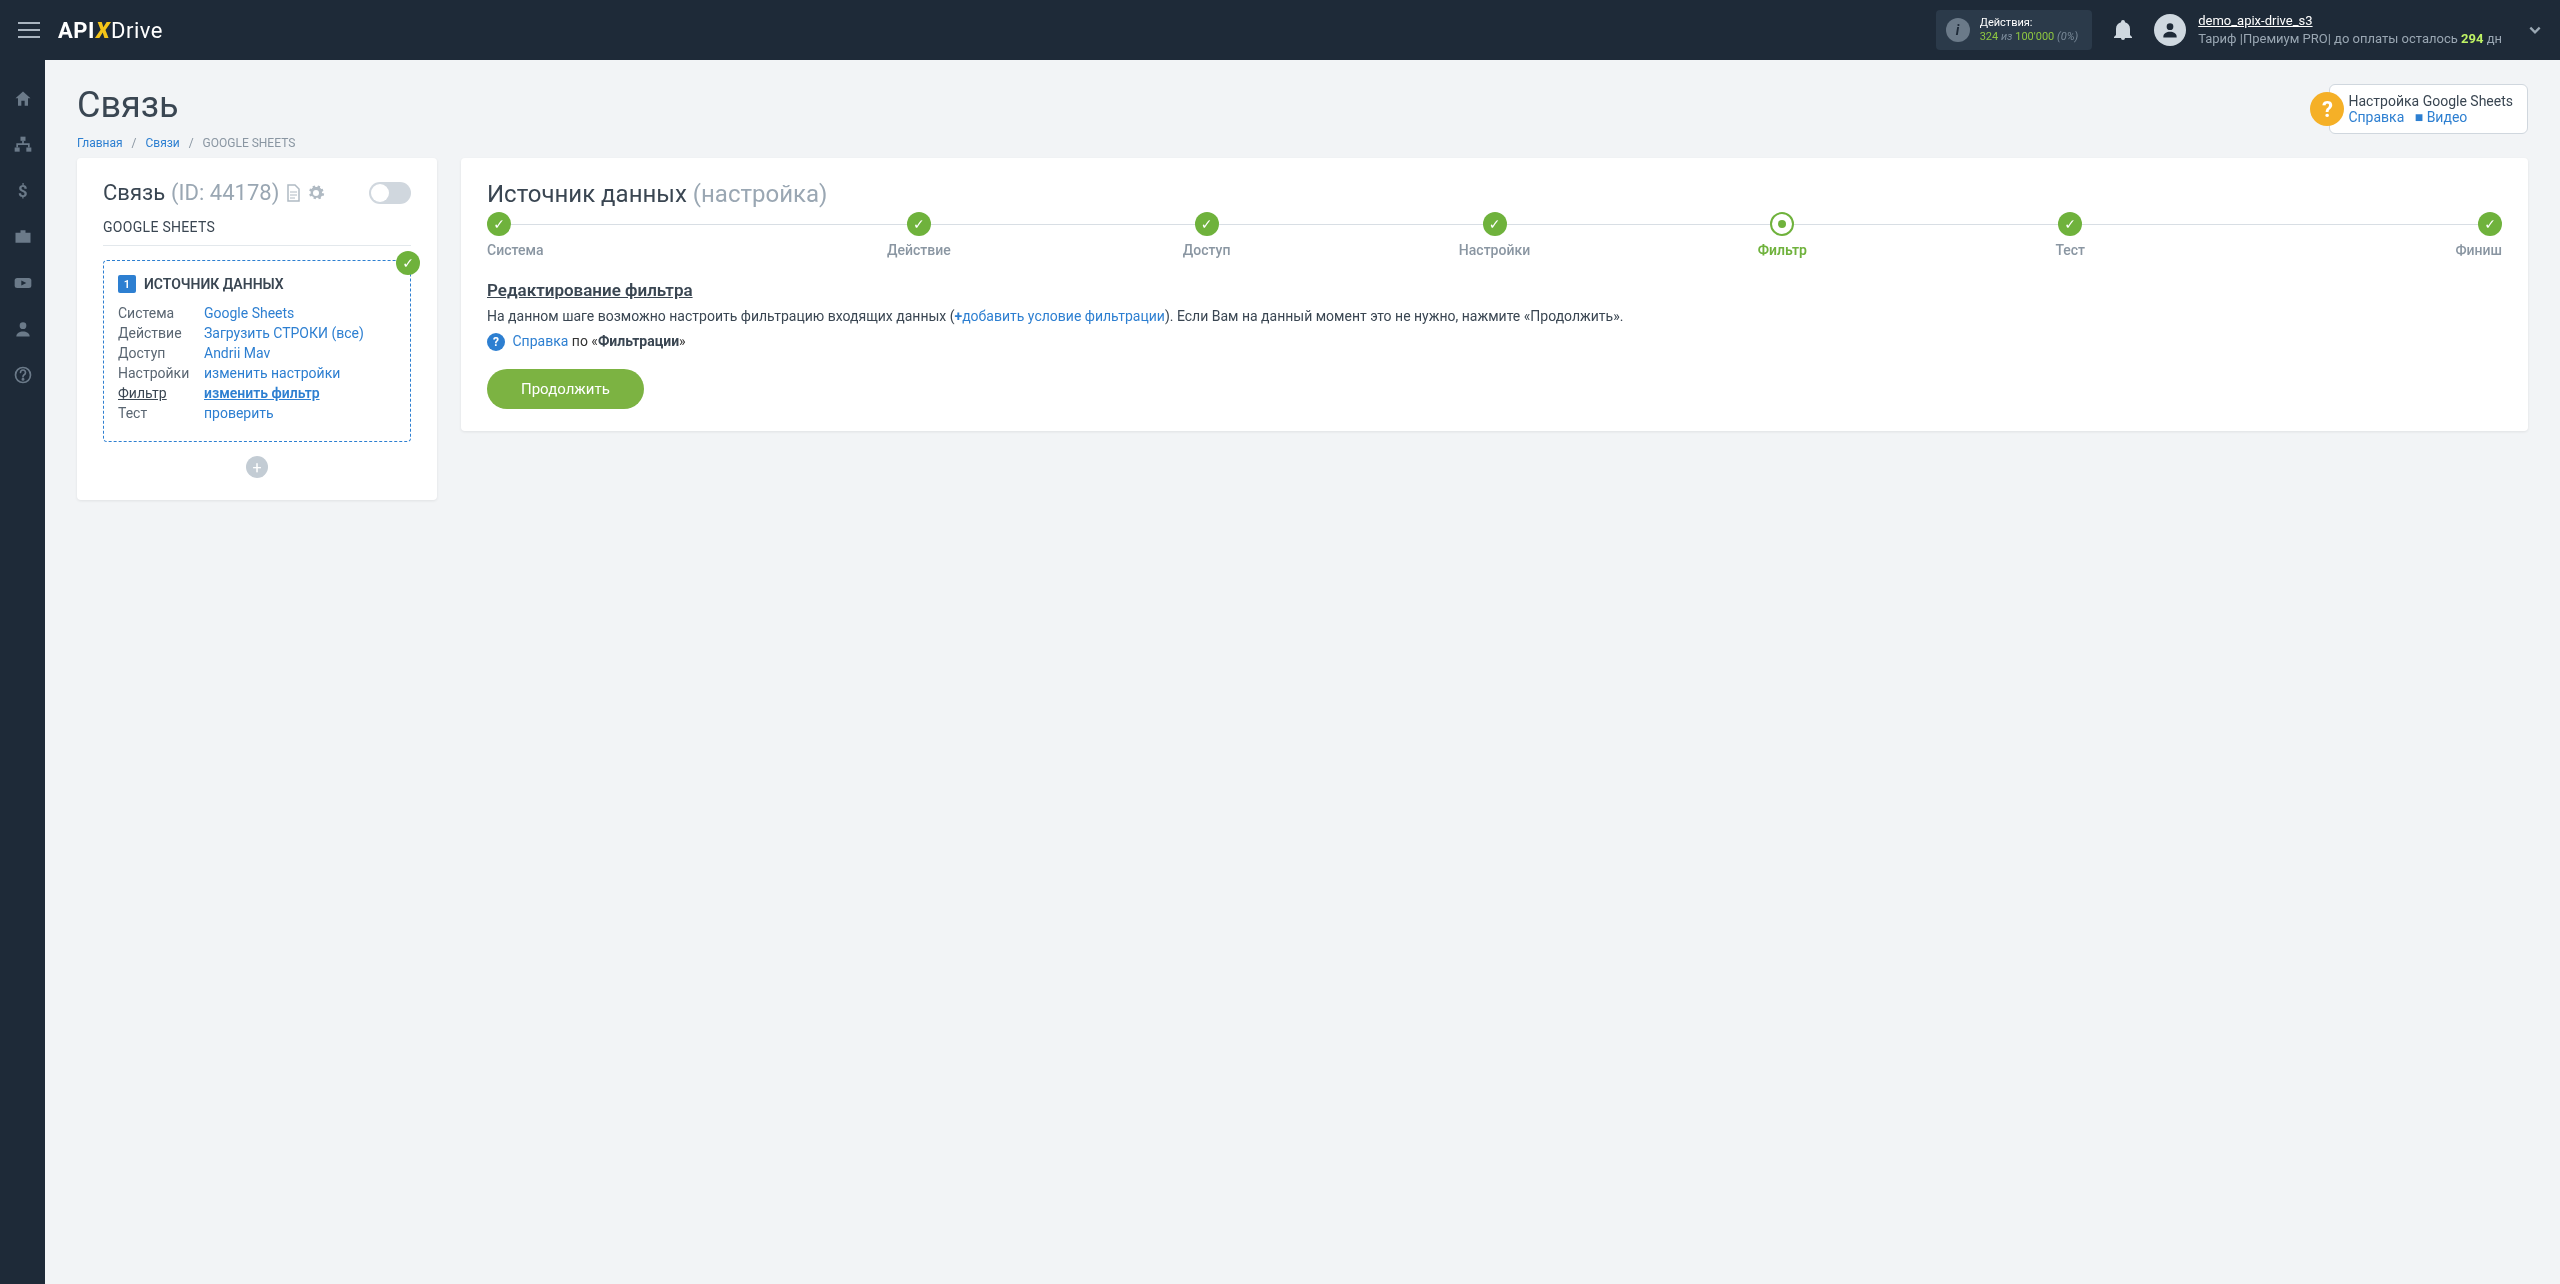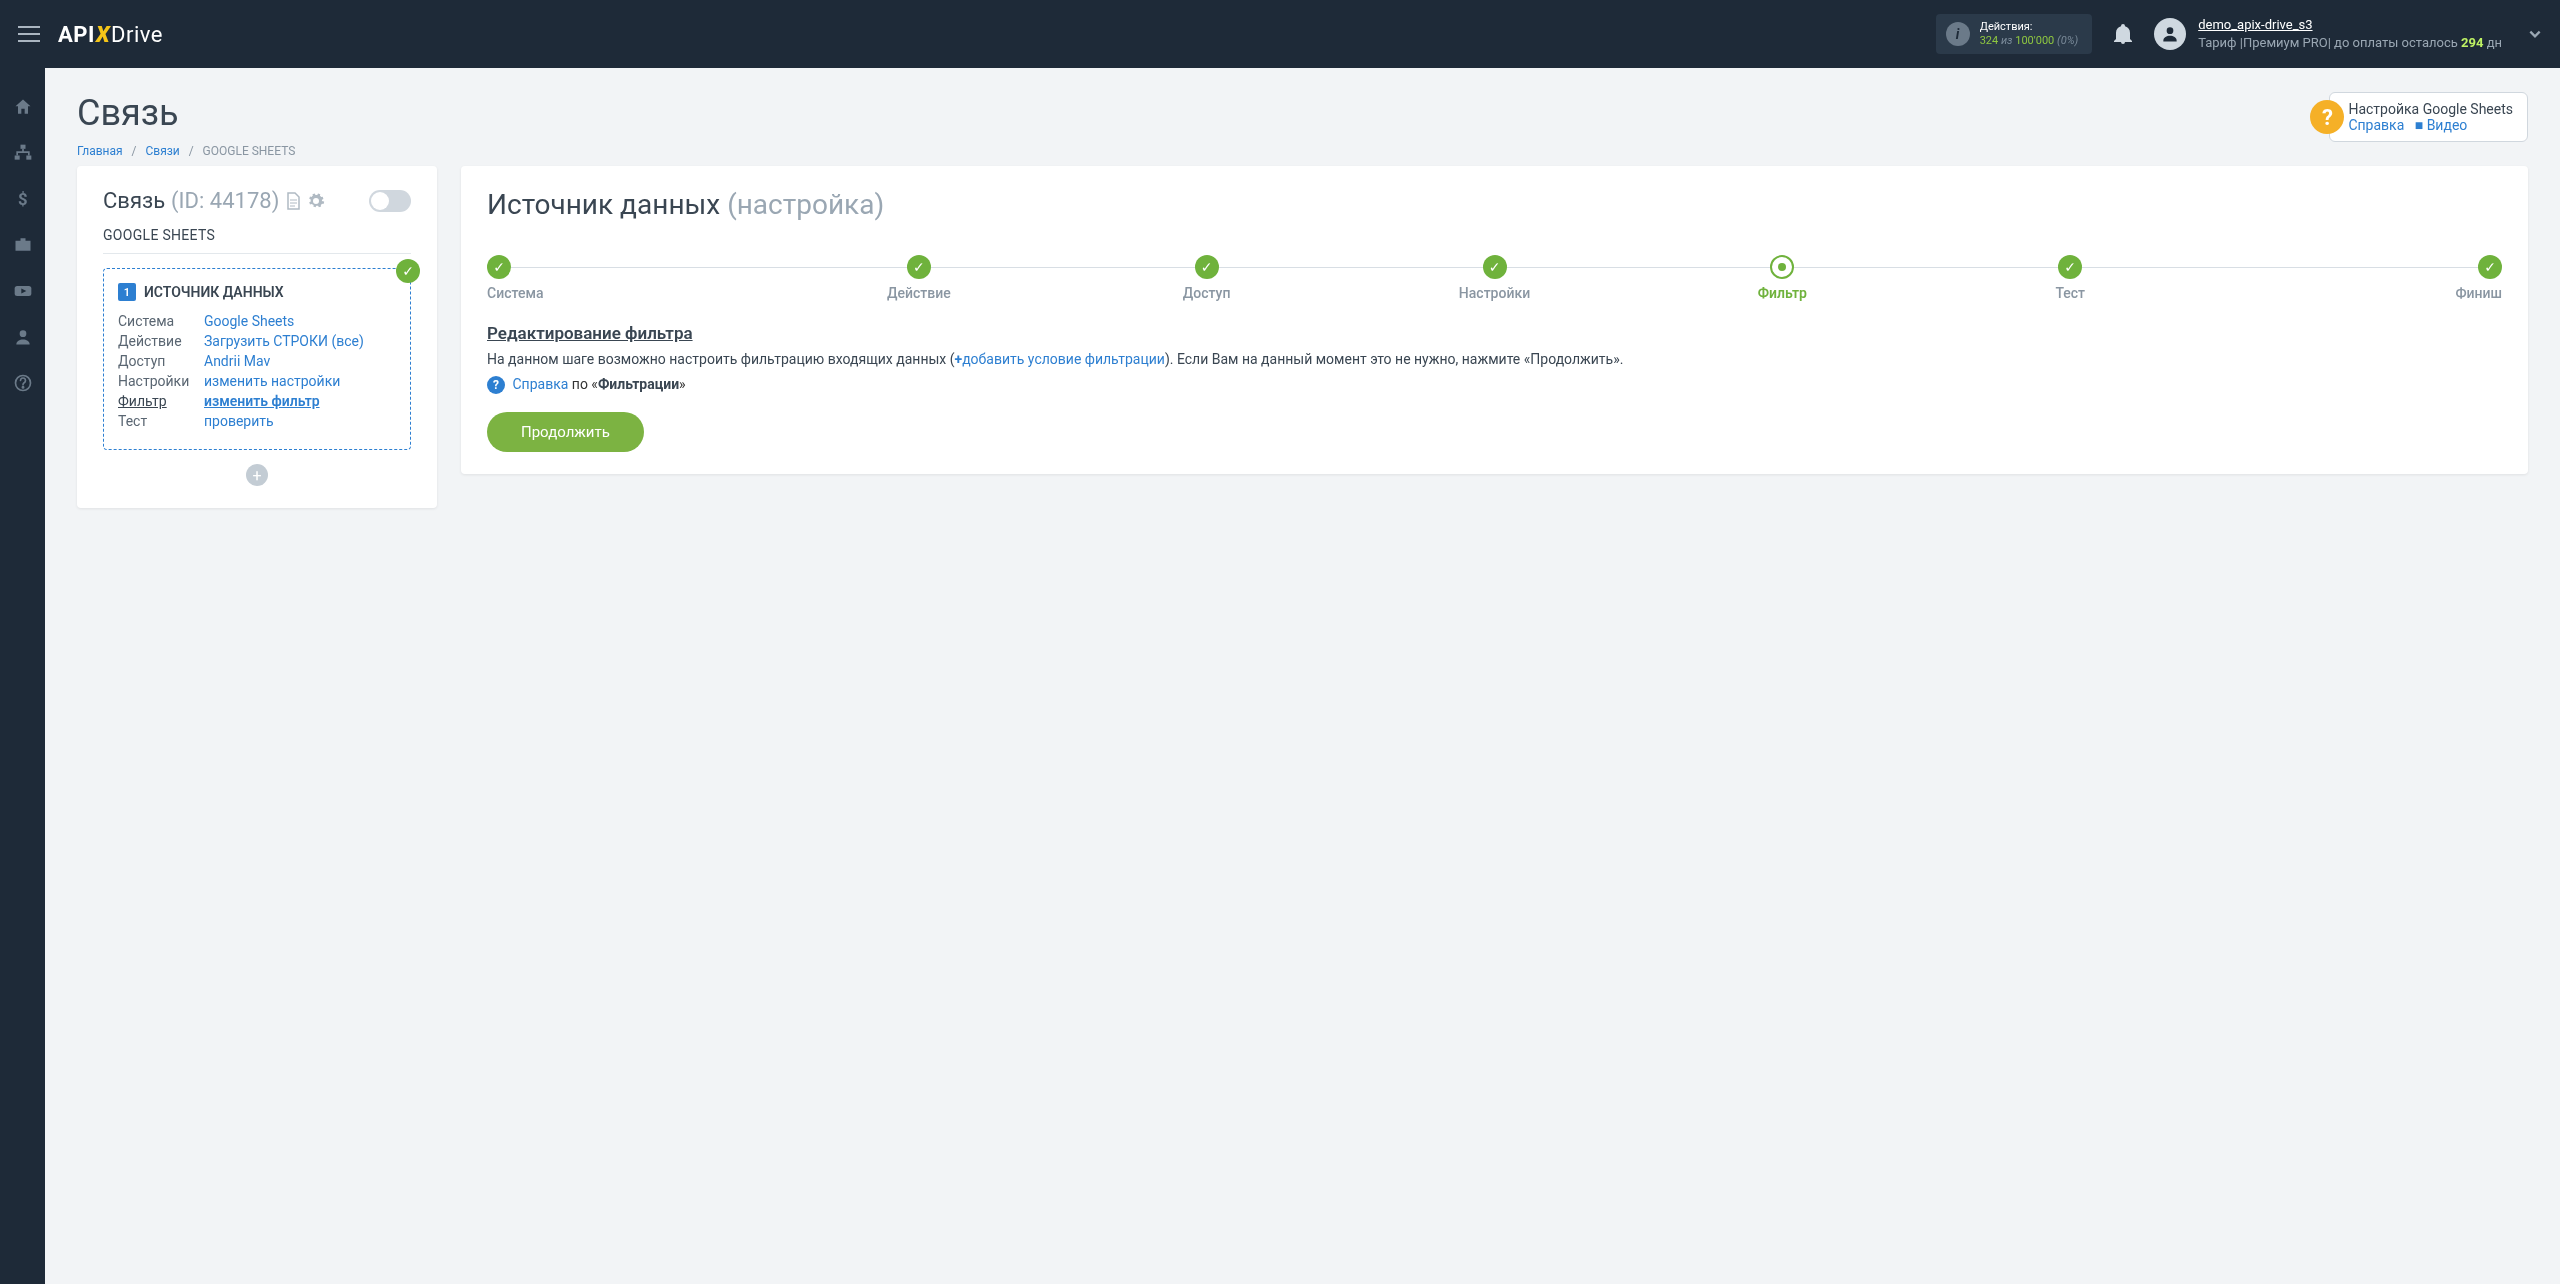--- a/index.html
+++ b/index.html
@@ -1,17 +1,17 @@
 <!DOCTYPE html>
 <html><head>
 <meta charset="utf-8">
 <style>
 * { margin:0; padding:0; box-sizing:border-box; font-family:-apple-system,BlinkMacSystemFont,"Segoe UI",Roboto,Arial,sans-serif; }
 body { background:#f2f4f6; color:#333; }
-.topbar { background:#1e2a38; height:68px; display:flex; align-items:center; padding:0 18px; color:#fff; }
+.topbar { background:#1e2a38; height:60px; display:flex; align-items:center; padding:0 18px; color:#fff; }
 .hamburger { width:22px; height:16px; display:flex; flex-direction:column; justify-content:space-between; cursor:pointer; margin-right:18px; }
 .hamburger span { display:block; height:2px; background:#aab5c0; }
 .logo { font-size:22px; font-weight:700; letter-spacing:0.5px; }
 .logo .x { color:#f5c518; font-weight:900; font-style:italic; margin:0 1px; }
 .logo .drive { font-weight:400; }
 .spacer { flex:1; }
 .actions-box { background:#2b3a4a; border-radius:4px; padding:6px 14px 6px 10px; display:flex; align-items:center; gap:10px; font-size:14px; }
 .info-icon { width:24px; height:24px; border-radius:50%; background:#6b7a89; display:flex; align-items:center; justify-content:center; font-weight:bold; color:#1e2a38; font-style:italic; }
 .actions-text { line-height:1.3; font-size:11px; }
 .actions-text .line2 { color:#8ec640; }
@@ -55,21 +55,21 @@
 .check-badge { position:absolute; right:-10px; top:-10px; width:24px; height:24px; border-radius:50%; background:#6fb23c; display:flex; align-items:center; justify-content:center; color:#fff; font-size:14px; }
 .src-title { display:flex; align-items:center; gap:8px; font-size:14px; font-weight:600; color:#3a4652; margin-bottom:12px; }
 .num-badge { width:18px; height:18px; background:#2d7fd1; color:#fff; font-size:11px; display:flex; align-items:center; justify-content:center; border-radius:2px; }
 .kv { display:flex; font-size:14px; margin-bottom:4px; }
 .kv .k { width:86px; color:#5a6672; }
 .kv .v a { color:#2d7fd1; text-decoration:none; }
 .kv.active .k { text-decoration:underline; color:#3a4652; }
 .kv.active .v a { font-weight:600; text-decoration:underline; }
 .add-circle { width:22px; height:22px; border-radius:50%; background:#c3ccd4; color:#fff; display:flex; align-items:center; justify-content:center; margin:14px auto 0; cursor:pointer; font-size:16px; }
 
-.right-head { font-size:28px; margin-bottom:34px; }
+.right-head { font-size:24px; margin-bottom:4px; }
 .right-head .main { color:#3a4652; }
 .right-head .sub { color:#9aa7b3; }
 .stepper { display:flex; align-items:flex-start; margin-bottom:22px; position:relative; }
 .step { flex:1; text-align:center; position:relative; }
 .step:first-child { text-align:left; }
 .step:last-child { text-align:right; }
 .step .circle { width:24px; height:24px; border-radius:50%; display:inline-flex; align-items:center; justify-content:center; font-size:14px; position:relative; z-index:2; }
 .step.done .circle { background:#6fb23c; color:#fff; }
 .step.current .circle { background:#fff; border:2px solid #6fb23c; }
 .step.current .circle::after { content:""; width:8px; height:8px; background:#6fb23c; border-radius:50%; }

